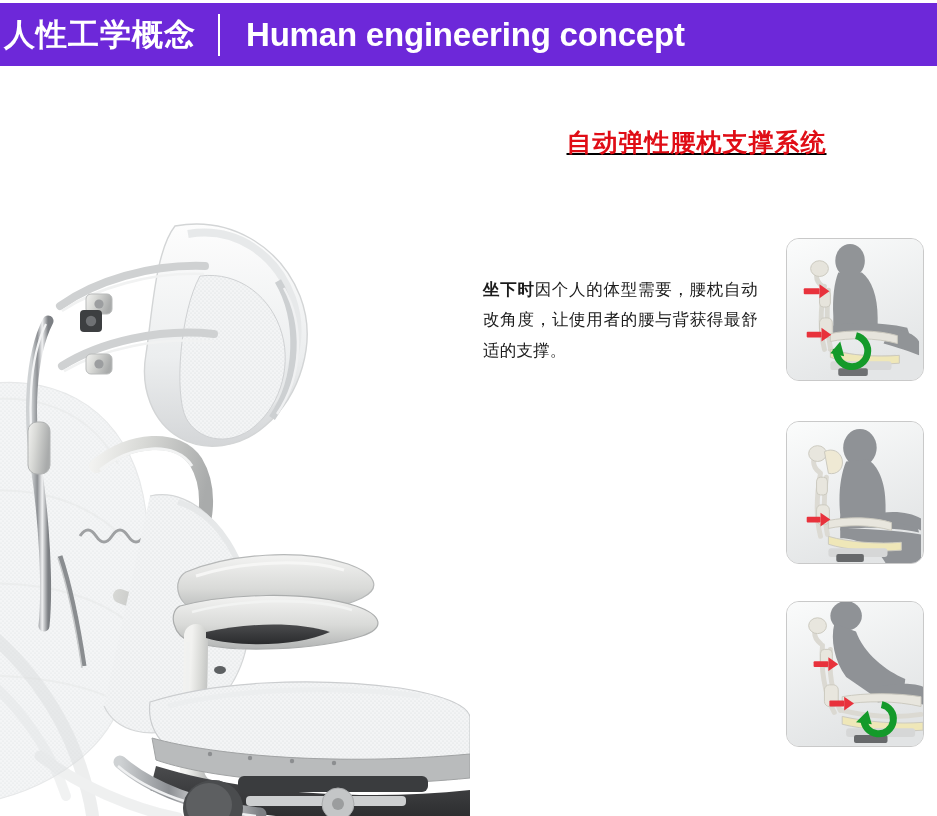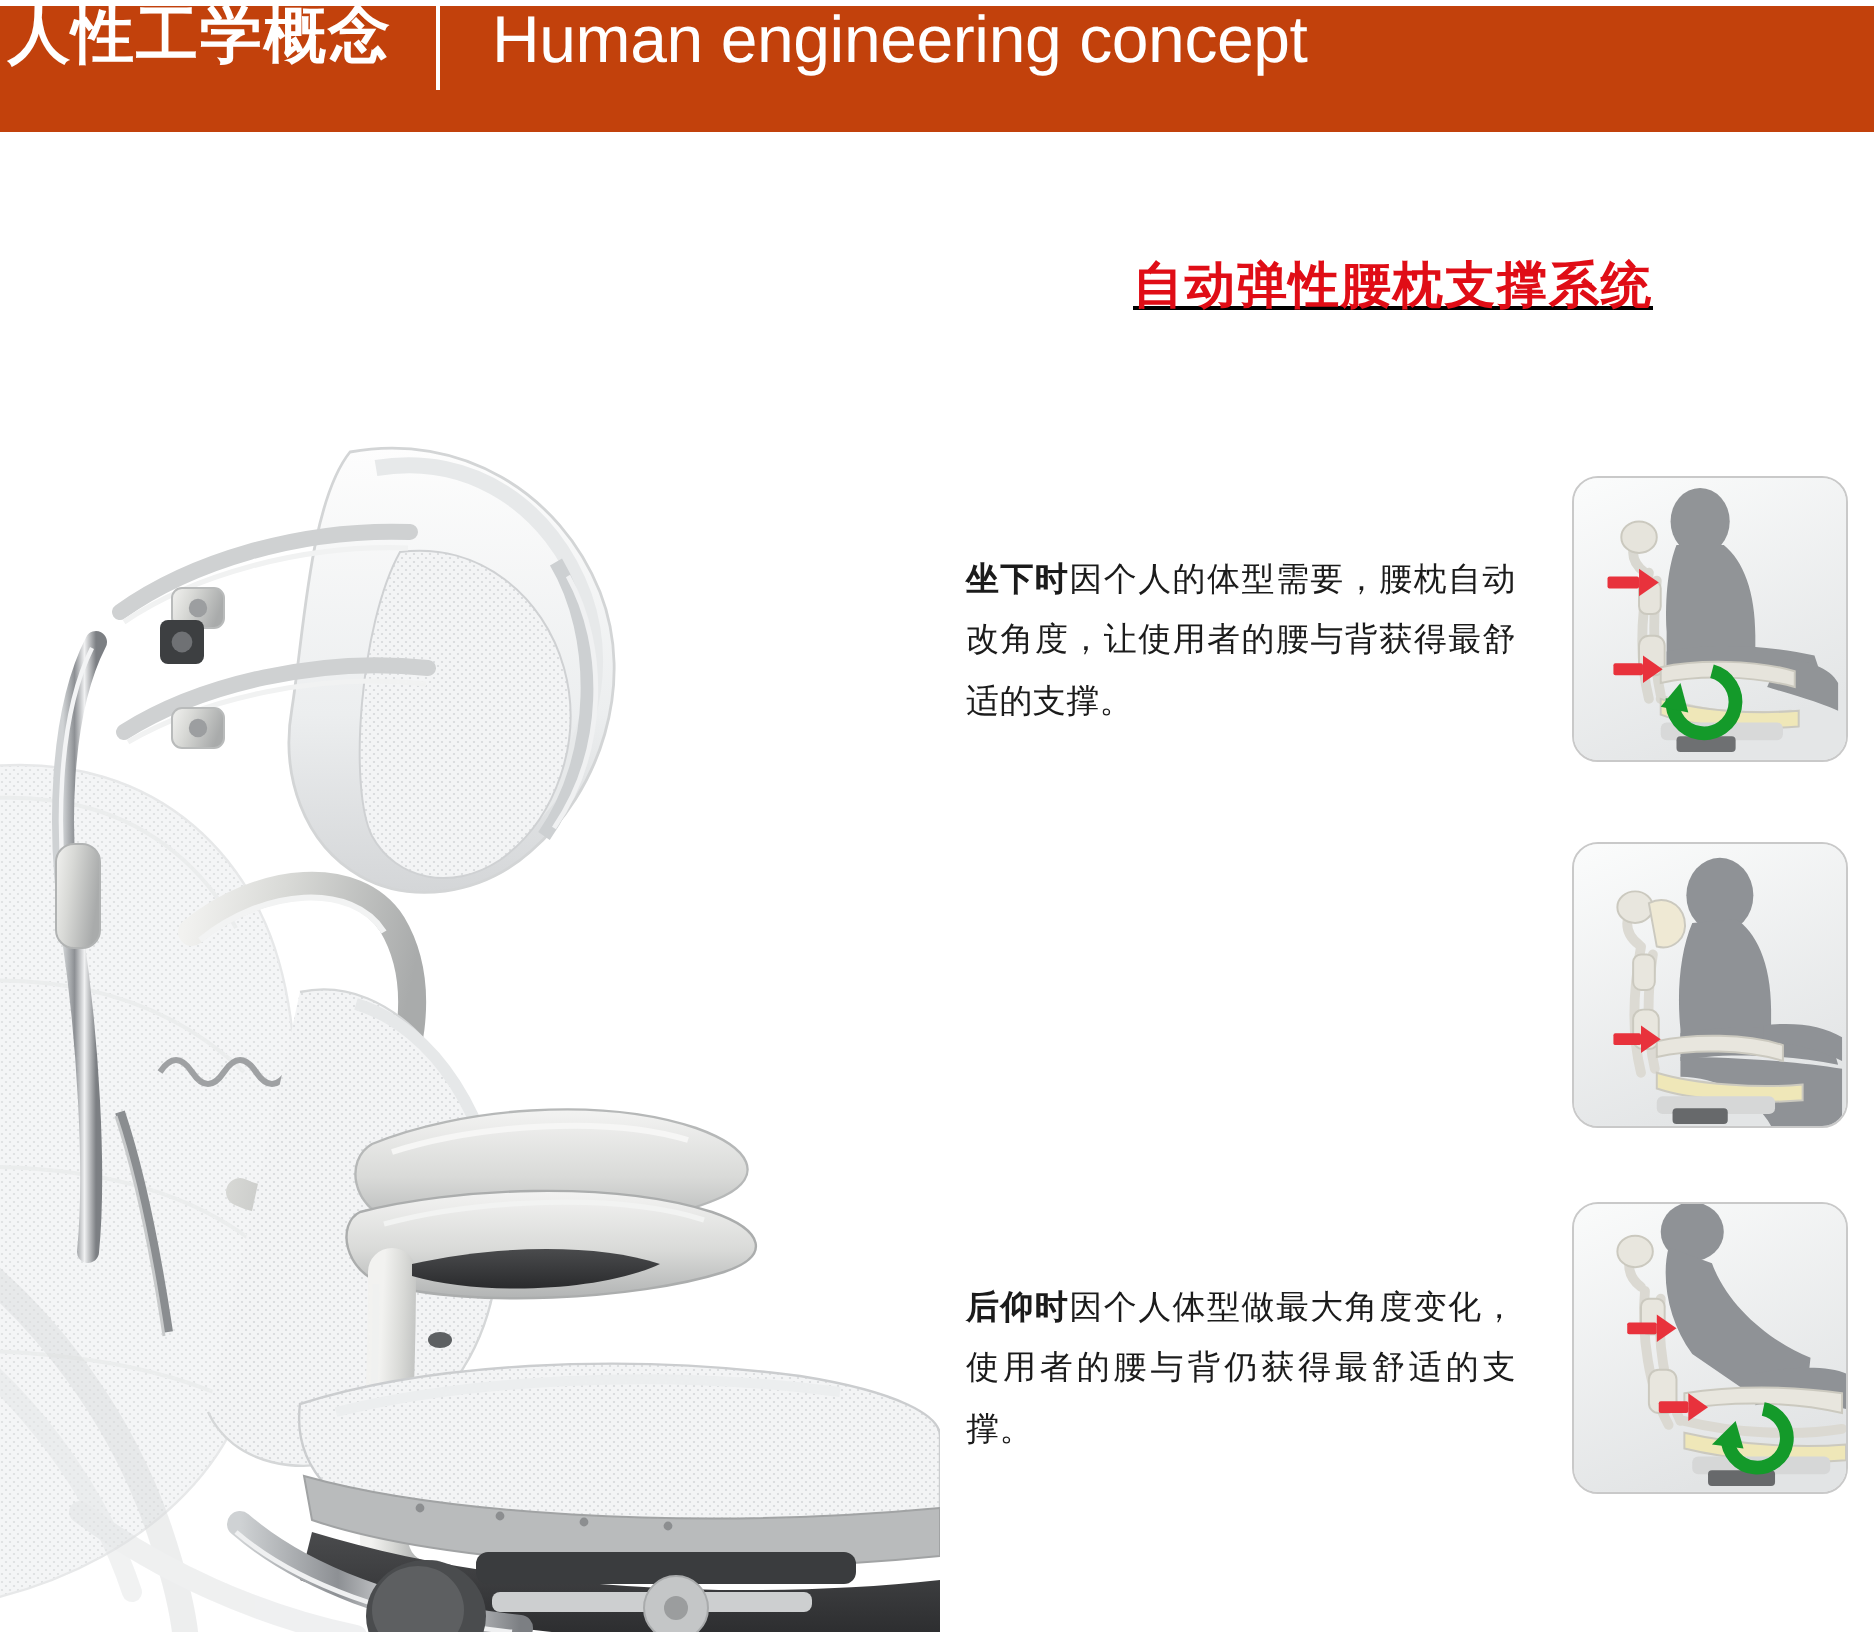--- a/index.html
+++ b/index.html
@@ -15,22 +15,23 @@
     position: relative;
   }
 
   
   .header-bar {
     position: absolute;
     left: 0;
     top: 3px;
     width: 937px;
     height: 63px;
-    background: #c2410c;
+    background: #6d28d9;
     display: flex;
+    align-items: center;
     box-sizing: border-box;
     padding-left: 4px;
   }
   .header-cn {
     color: #ffffff;
     font-size: 31px;
     font-weight: bold;
     letter-spacing: 1px;
     white-space: nowrap;
     line-height: 1;
@@ -39,21 +40,21 @@
   .header-divider {
     width: 2px;
     height: 42px;
     background: #ffffff;
     margin: 0 26px 0 22px;
     flex: none;
   }
   .header-en {
     color: #ffffff;
     font-size: 33px;
-    font-weight: normal;
+    font-weight: bold;
     white-space: nowrap;
     line-height: 1;
     letter-spacing: -0.2px;
   }
 
   
   .content {
     position: absolute;
     left: 440px;
     top: 128px;
@@ -309,25 +310,20 @@
 
 <div class="features">
 
   <div class="feature-row r1">
     <p class="feature-text">
       <b>坐下时</b><span>因个人的体型需要，腰枕自动改角度，让使用者的腰与背获得最舒适的支撑。</span>
     </p>
   </div>
 
 
-  <div class="feature-row r3">
-    <p class="feature-text">
-      <b>后仰时</b><span>因个人体型做最大角度变化，使用者的腰与背仍获得最舒适的支撑。</span>
-    </p>
-  </div>
 
   <div class="thumb t1">
     <svg viewBox="0 0 138 143">
       <defs>
         <linearGradient id="tbg1" x1="0" y1="0" x2="0.4" y2="1">
           <stop offset="0%" stop-color="#fbfcfc"></stop>
           <stop offset="100%" stop-color="#e4e6e7"></stop>
         </linearGradient>
       </defs>
       <rect width="138" height="143" fill="url(#tbg1)"></rect>

